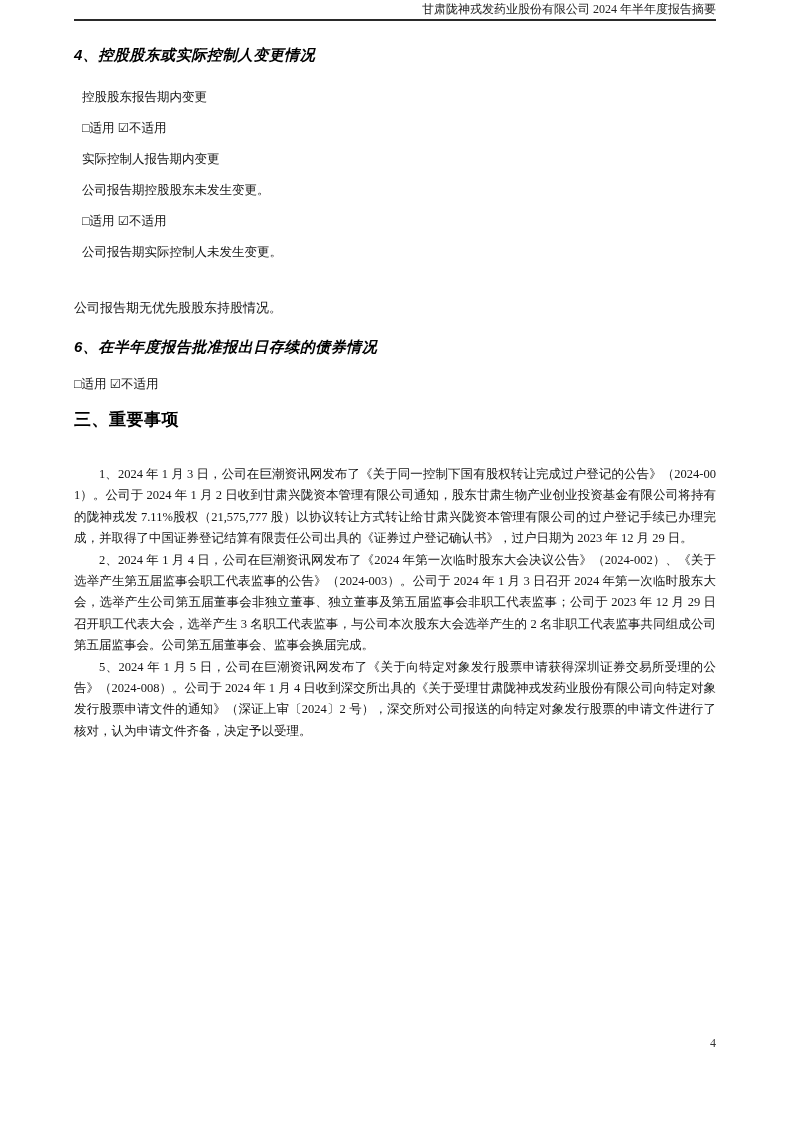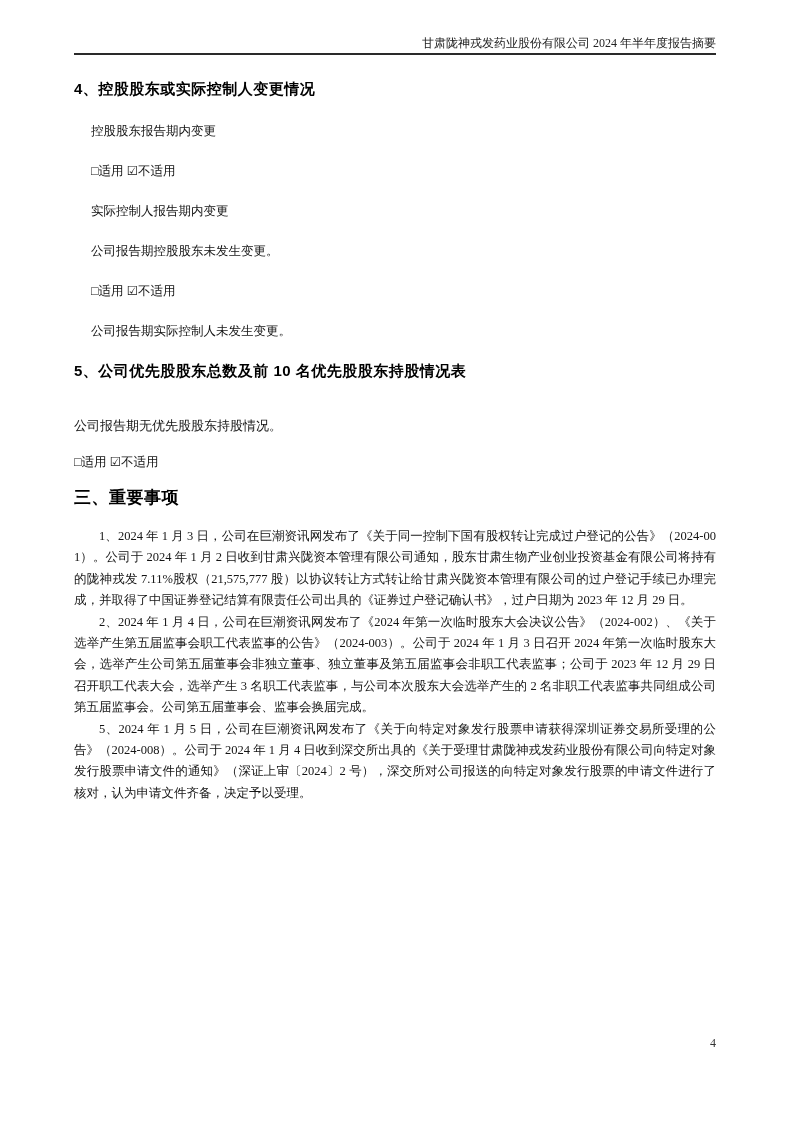--- a/index.html
+++ b/index.html
@@ -18,36 +18,36 @@
     top: 0;
     width: 642px;
   }
   .page-header {
     padding-bottom: 1px;
     text-align: right;
     font-size: 12px;
     line-height: 18px;
     border-bottom: 2px solid #2a2a2a;
     color: #222;
-    margin-top: 34px;
   }
   h2.h-num {
     margin: 23px 0 0 0;
     font-size: 15px;
     line-height: 22px;
     font-weight: 700;
     color: #000;
     font-family: "Liberation Sans", "DejaVu Sans", sans-serif;
     letter-spacing: 0.5px;
+    font-style: italic;
   }
   .s4-lines {
     margin-top: 20px;
     font-size: 12.5px;
   }
-  .s4-lines p { margin: 17px; line-height: 23px; }
+  .s4-lines p { margin: 8px; line-height: 23px; }
   h2#heading-5 { margin-top: 10px; }
   .s5-body {
     margin: 34px 0 0 0;
     font-size: 13px;
     line-height: 20px;
   }
   h2#heading-6 { margin-top: 18px; }
   .s6-apply {
     margin: 16px 0 0 0;
     font-size: 12.5px;
@@ -55,21 +55,21 @@
   }
   h1.h-major {
     margin: 14px 0 8px 0;
     font-size: 17px;
     line-height: 24px;
     font-weight: 700;
     color: #000;
     font-family: "Liberation Sans", "DejaVu Sans", sans-serif;
     letter-spacing: 0.5px;
   }
-  .major-paras { margin-top: 16px; }
+  .major-paras { margin-top: 32px; }
   .major-paras p {
     margin: 0;
     font-size: 12.5px;
     line-height: 21.4px;
     text-align: justify;
     text-indent: 2em;
     word-break: break-all;
   }
   .page-footer {
     position: absolute;
@@ -92,23 +92,23 @@
     <h2 class="h-num" id="heading-4">4、控股股东或实际控制人变更情况</h2>
     <div class="s4-lines">
       <p>控股股东报告期内变更</p>
       <p>□适用 ☑不适用</p>
       <p>实际控制人报告期内变更</p>
       <p>公司报告期控股股东未发生变更。</p>
       <p>□适用 ☑不适用</p>
       <p>公司报告期实际控制人未发生变更。</p>
     </div>
 
-    <h2 class="h-num" id="heading-5">5、公司优先股股东总数及前 10 名优先股股东持股情况表</h2>
     <p class="s5-body">公司报告期无优先股股东持股情况。</p>
 
+    <h2 class="h-num" id="heading-6">6、在半年度报告批准报出日存续的债券情况</h2>
     <p class="s6-apply">□适用 ☑不适用</p>
 
     <h1 class="h-major">三、重要事项</h1>
     <div class="major-paras">
       <p>1、2024 年 1 月 3 日，公司在巨潮资讯网发布了《关于同一控制下国有股权转让完成过户登记的公告》（2024-001）。公司于 2024 年 1 月 2 日收到甘肃兴陇资本管理有限公司通知，股东甘肃生物产业创业投资基金有限公司将持有的陇神戎发 7.11%股权（21,575,777 股）以协议转让方式转让给甘肃兴陇资本管理有限公司的过户登记手续已办理完成，并取得了中国证券登记结算有限责任公司出具的《证券过户登记确认书》，过户日期为 2023 年 12 月 29 日。</p>
       <p>2、2024 年 1 月 4 日，公司在巨潮资讯网发布了《2024 年第一次临时股东大会决议公告》（2024-002）、《关于选举产生第五届监事会职工代表监事的公告》（2024-003）。公司于 2024 年 1 月 3 日召开 2024 年第一次临时股东大会，选举产生公司第五届董事会非独立董事、独立董事及第五届监事会非职工代表监事；公司于 2023 年 12 月 29 日召开职工代表大会，选举产生 3 名职工代表监事，与公司本次股东大会选举产生的 2 名非职工代表监事共同组成公司第五届监事会。公司第五届董事会、监事会换届完成。</p>
       <p>5、2024 年 1 月 5 日，公司在巨潮资讯网发布了《关于向特定对象发行股票申请获得深圳证券交易所受理的公告》（2024-008）。公司于 2024 年 1 月 4 日收到深交所出具的《关于受理甘肃陇神戎发药业股份有限公司向特定对象发行股票申请文件的通知》（深证上审〔2024〕2 号），深交所对公司报送的向特定对象发行股票的申请文件进行了核对，认为申请文件齐备，决定予以受理。</p>
     </div>
 
   </div>

